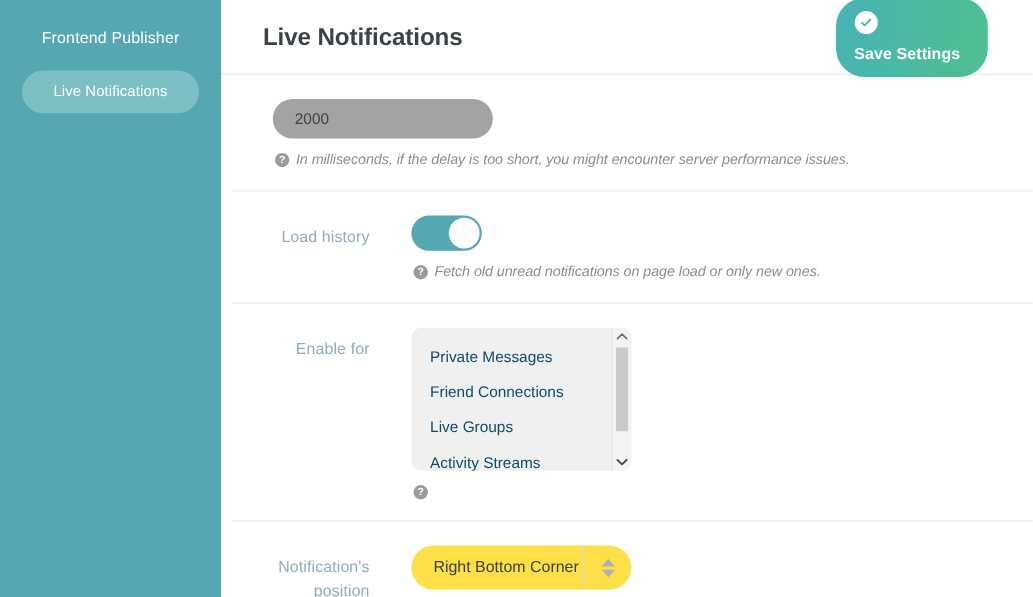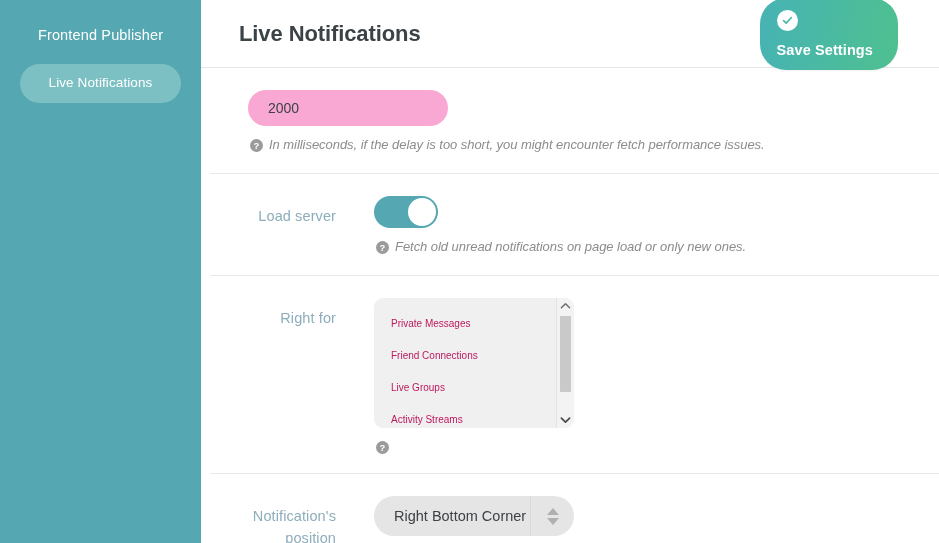--- a/index.html
+++ b/index.html
@@ -169,21 +169,21 @@
     color: #8c8c8c;
     line-height: 18px;
     letter-spacing: -0.05px;
   }
 
   
   .text-input {
     width: 200px;
     height: 36px;
     box-sizing: border-box;
-    background: #f9a8d4;
+    background: #a3a3a3;
     border: none;
     border-radius: 20px;
     padding: 0 20px;
     font-family: "Liberation Sans", sans-serif;
     font-size: 14px;
     color: #3d4246;
     outline: none;
   }
 
   
@@ -215,22 +215,22 @@
     background: #f0f0f0;
     border-radius: 9px;
     position: relative;
     overflow: hidden;
     box-sizing: border-box;
   }
   .listbox-items {
     padding: 18px 0 0 17px;
   }
   .listbox-item {
-    font-size: 10px;
-    color: #be185d;
+    font-size: 14px;
+    color: #0c4a6e;
     line-height: 16px;
     margin-bottom: 16px;
     white-space: nowrap;
     cursor: pointer;
   }
   .scrollbar {
     position: absolute;
     top: 0;
     right: 0;
     width: 17px;
@@ -266,21 +266,21 @@
     width: 11px;
     height: 76px;
     background: #c9c9c9;
     border-radius: 1px;
   }
 
   
   .select-pill {
     width: 200px;
     height: 40px;
-    background: #e5e5e5;
+    background: #fde047;
     border-radius: 21px;
     display: flex;
     align-items: center;
     position: relative;
     cursor: pointer;
     box-sizing: border-box;
   }
   .select-value {
     padding-left: 20px;
     font-size: 14.5px;
@@ -346,40 +346,40 @@
       </button>
     </header>
 
     <div class="rows">
 
       <section class="row">
         <div class="row-control">
           <input class="text-input" type="text" value="2000" style="">
           <div class="hint">
             <span class="hint-icon">?</span>
-            <span class="hint-text">In milliseconds, if the delay is too short, you might encounter fetch performance issues.</span>
+            <span class="hint-text">In milliseconds, if the delay is too short, you might encounter server performance issues.</span>
           </div>
         </div>
       </section>
 
       <section class="row">
-        <div class="row-label">Load server</div>
+        <div class="row-label">Load history</div>
         <div class="row-control">
           <button class="toggle">
             <span class="knob"></span>
           </button>
           <div class="hint">
             <span class="hint-icon">?</span>
             <span class="hint-text">Fetch old unread notifications on page load or only new ones.</span>
           </div>
         </div>
       </section>
 
       <section class="row">
-        <div class="row-label">Right for</div>
+        <div class="row-label">Enable for</div>
         <div class="row-control">
           <div class="listbox">
             <div class="listbox-items">
               <div class="listbox-item">Private Messages</div>
               <div class="listbox-item">Friend Connections</div>
               <div class="listbox-item">Live Groups</div>
               <div class="listbox-item">Activity Streams</div>
             </div>
             <div class="scrollbar">
               <div class="sb-track"></div>

